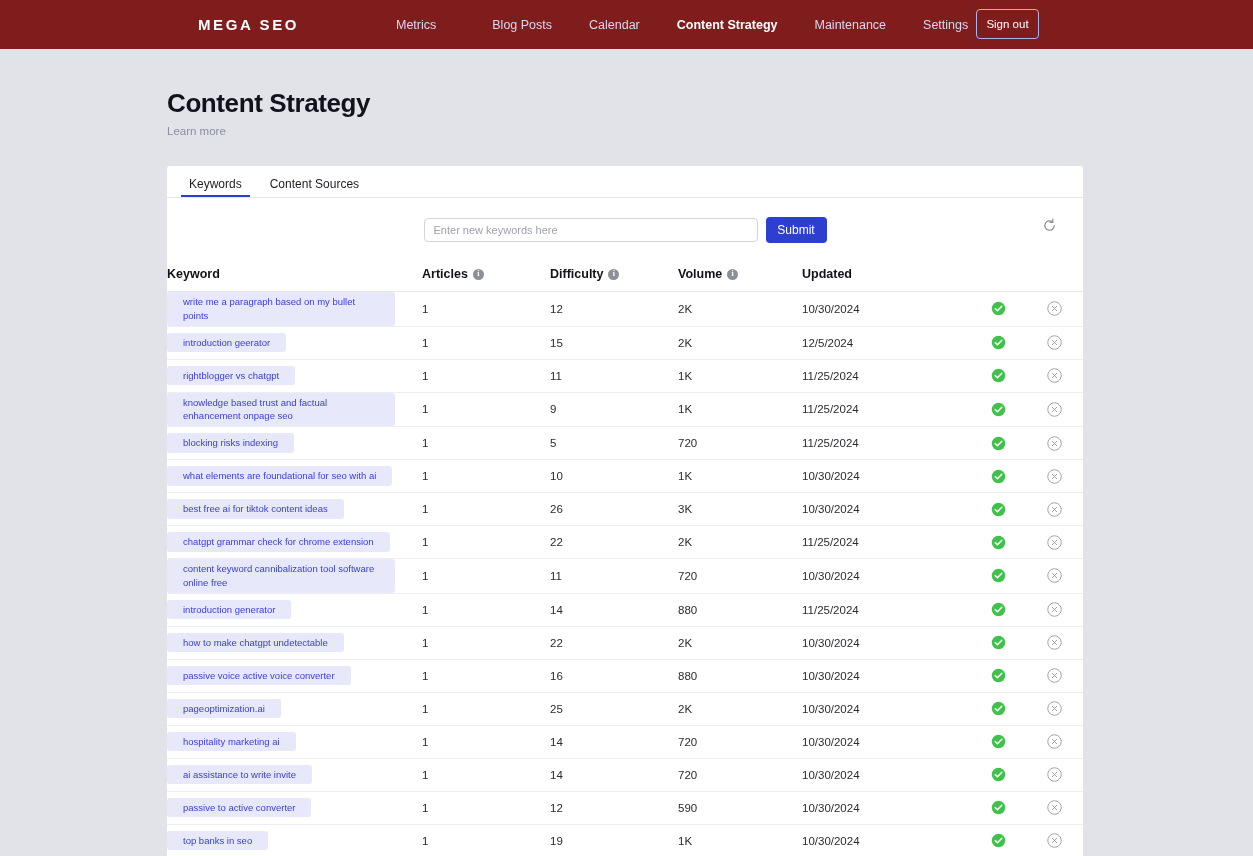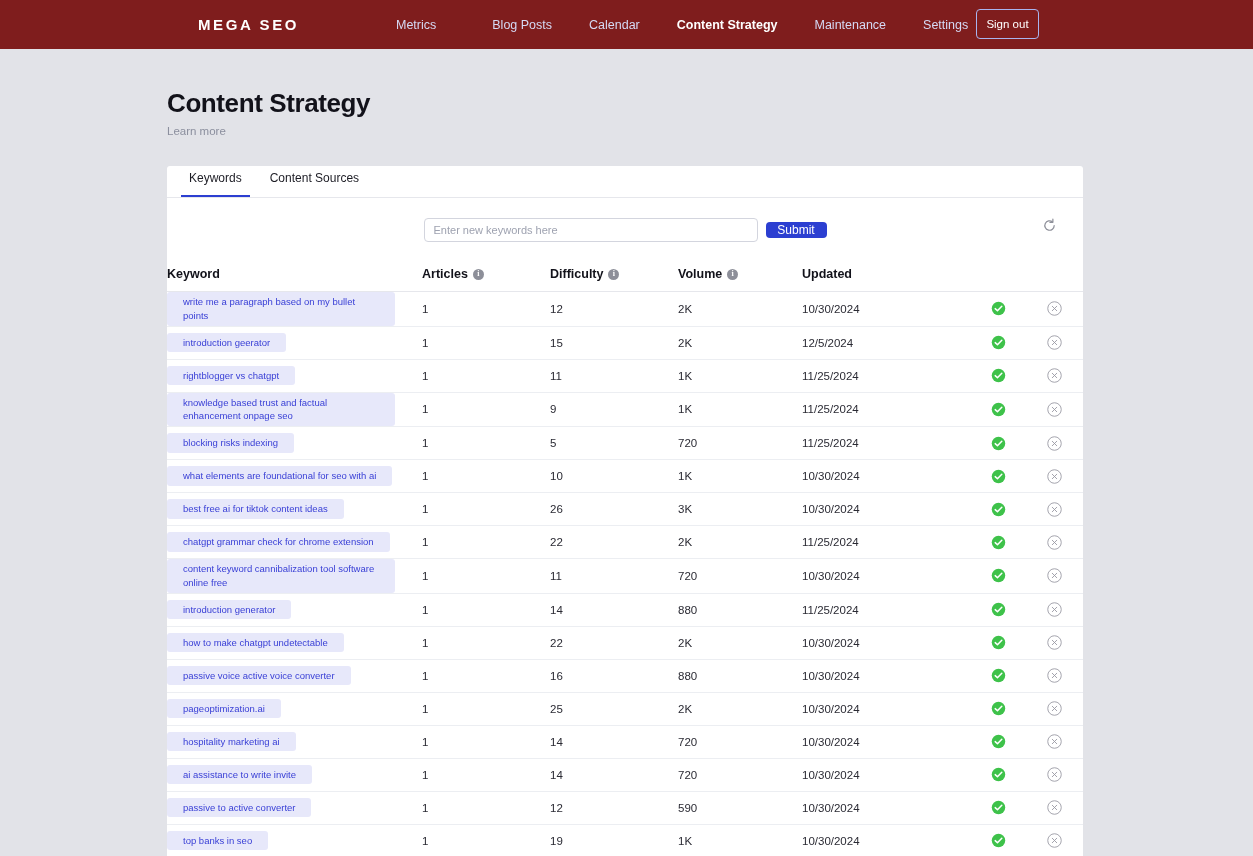--- a/index.html
+++ b/index.html
@@ -106,21 +106,21 @@
   .tabs {
     display: flex;
     padding: 0 14px;
     border-bottom: 1px solid #e6e7ec;
     height: 32px;
     align-items: flex-end;
   }
   .tab {
     font-size: 12px;
     color: #1c1c24;
-    padding: 0 8px 10px 8px;
+    padding: 0 8px 4px 8px;
     margin-right: 12px;
     cursor: pointer;
     border-bottom: 2px solid transparent;
     white-space: nowrap;
   }
   .tab.active {
     border-bottom-color: #2c3fd1;
     font-weight: 400;
   }
 
@@ -141,21 +141,21 @@
     font-size: 11px;
     font-family: "Liberation Sans", sans-serif;
     color: #1a1a1f;
     outline: none;
     background: #fff;
   }
   .kw-input::placeholder { color: #9ea2b0; }
   .submit-btn {
     margin-left: 8px;
     width: 61px;
-    height: 16px;
+    height: 26px;
     background: #2c3fd1;
     color: #fff;
     border: none;
     border-radius: 4px;
     font-size: 12px;
     font-family: "Liberation Sans", sans-serif;
     cursor: pointer;
   }
   .refresh-btn {
     position: absolute;

